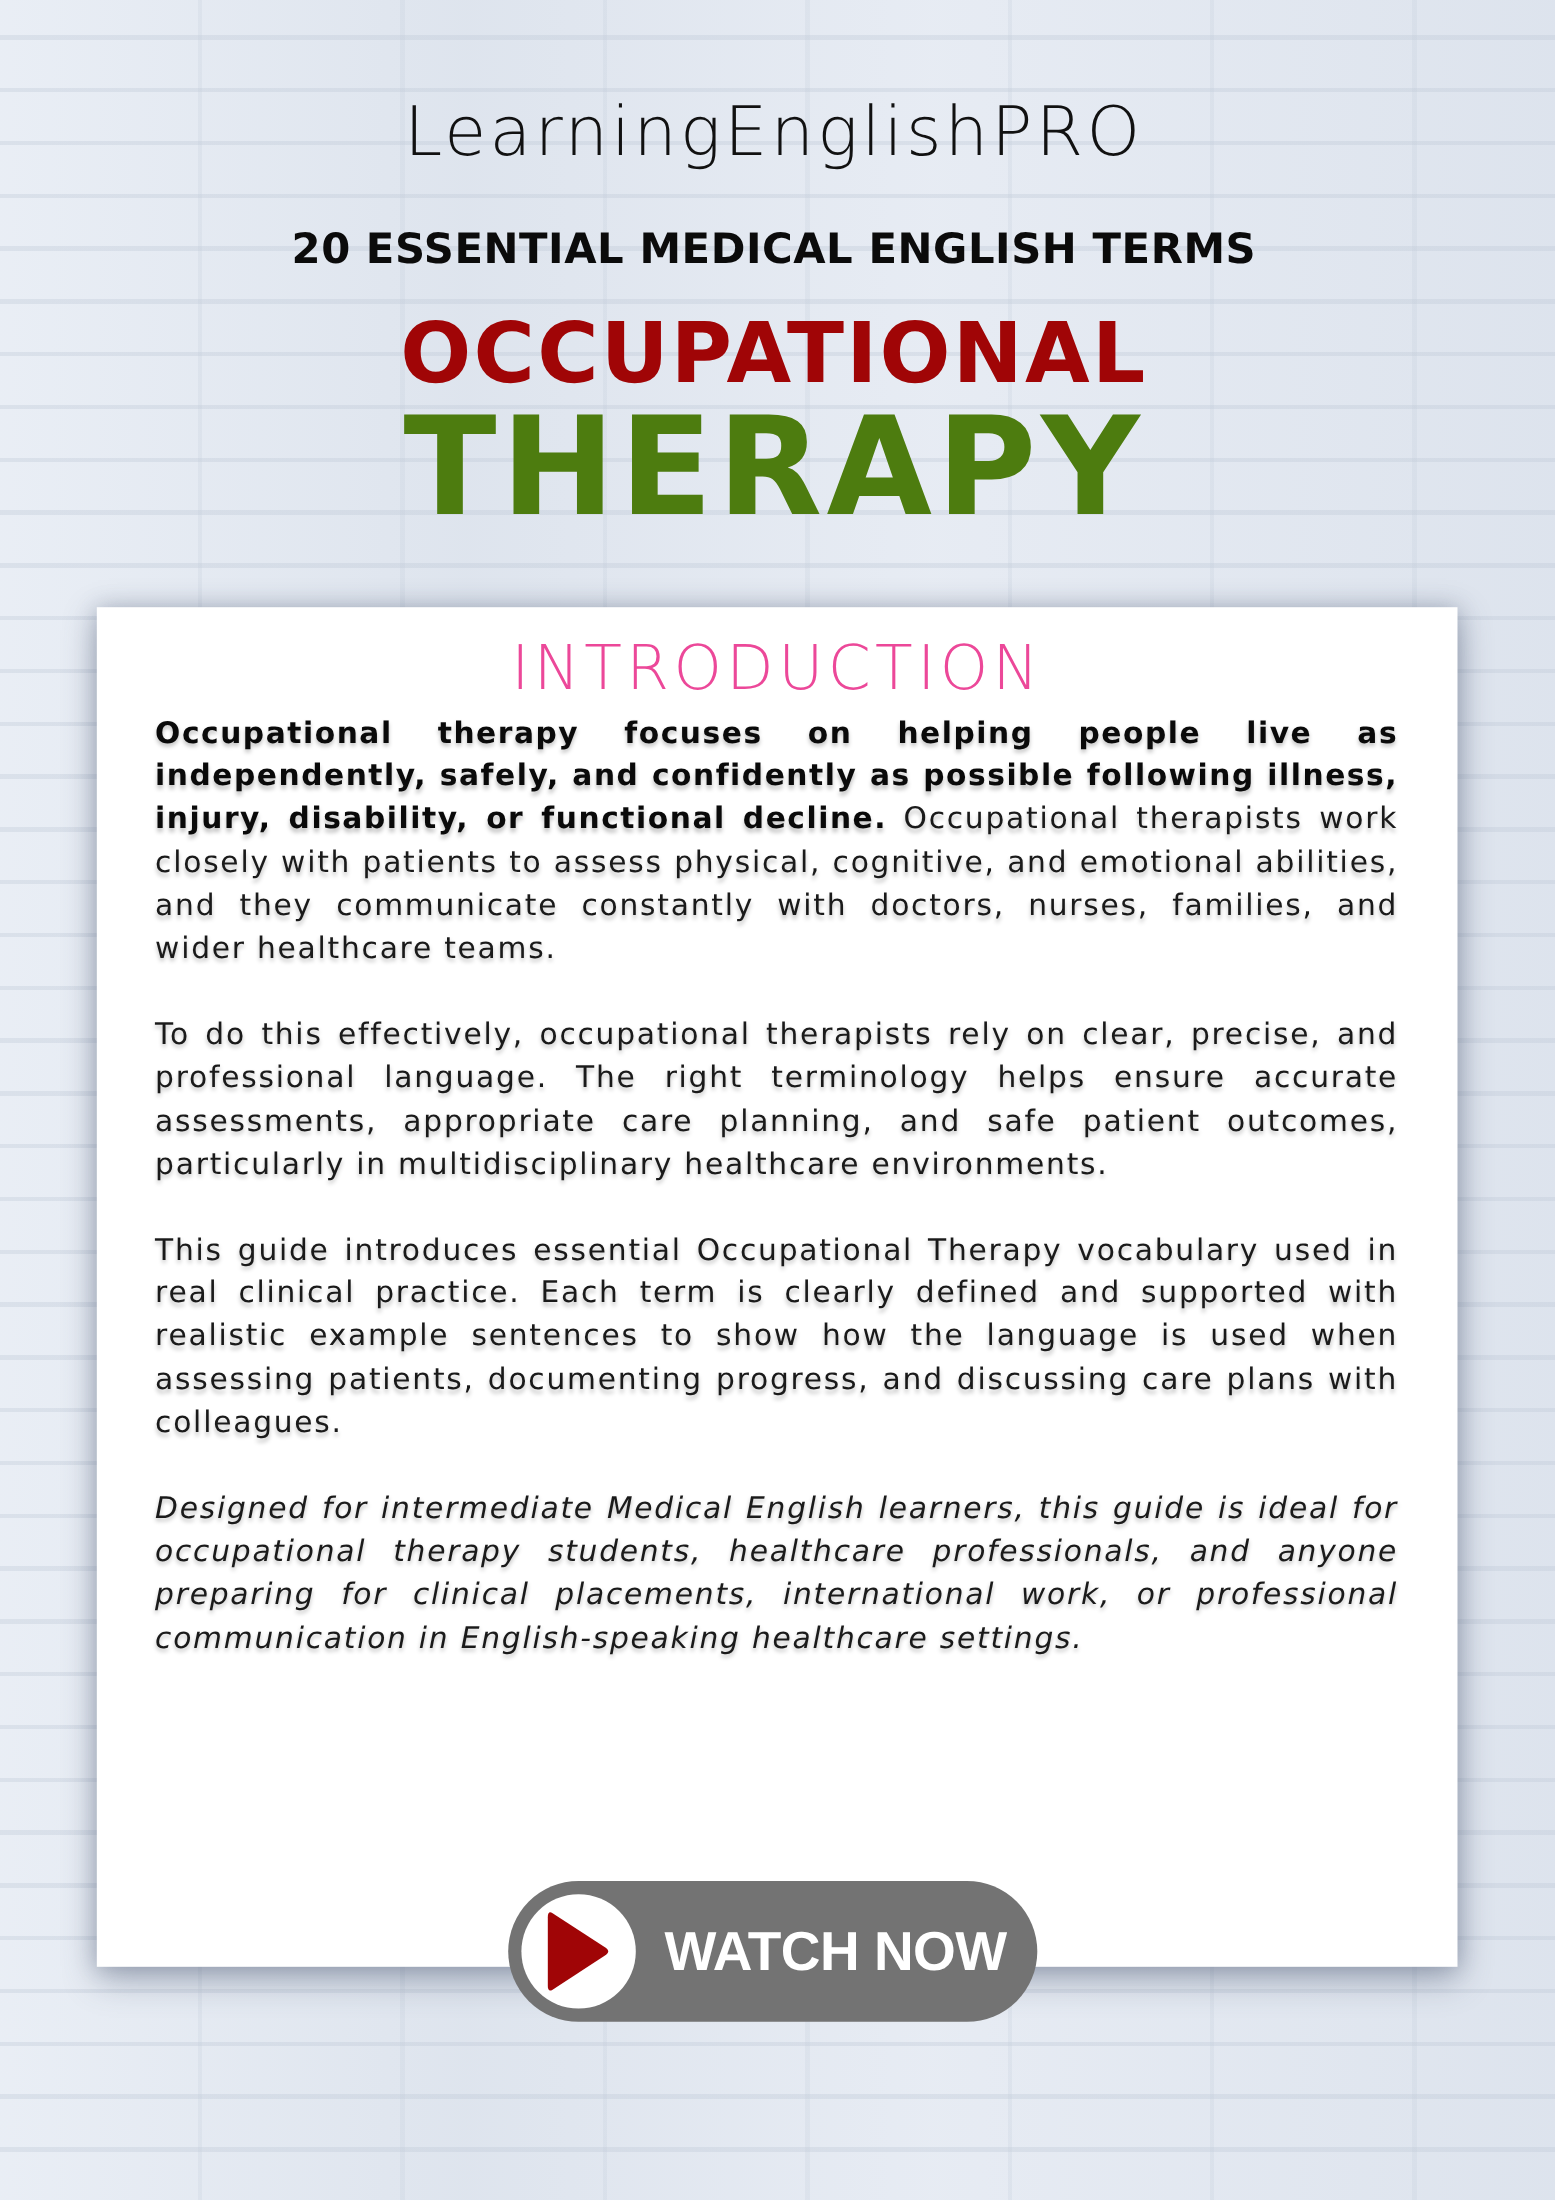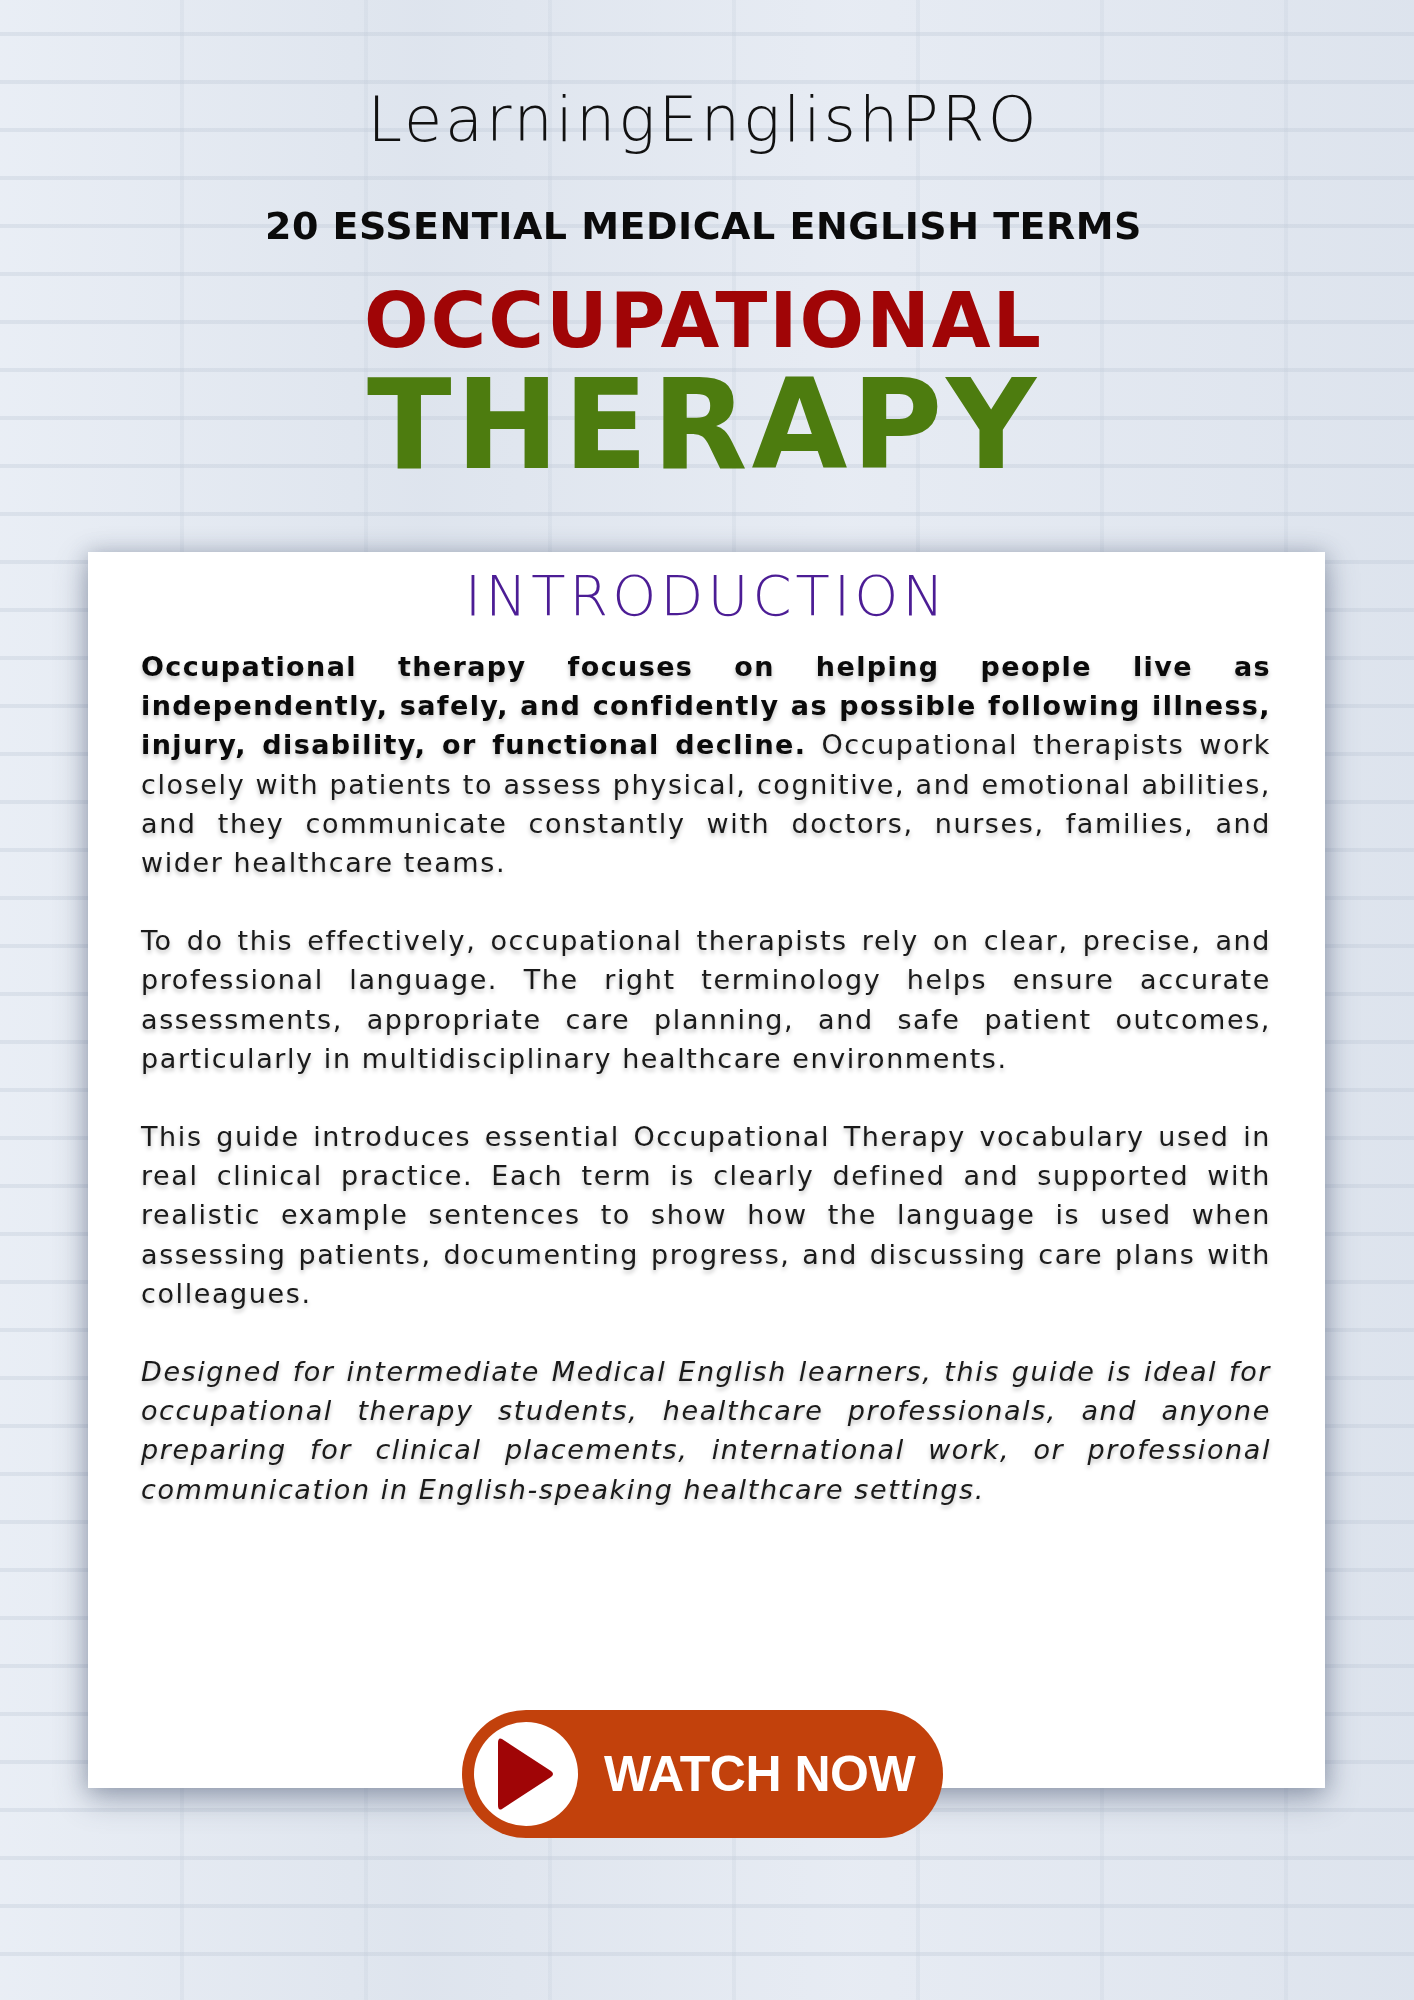--- a/index.html
+++ b/index.html
@@ -59,27 +59,27 @@
     }
     .card {
       position: absolute;
       left: 88px; top: 552px;
       width: 1237px; height: 1236px;
       background: #ffffff;
       box-shadow: 0 10px 30px rgba(70,85,110,0.45), 0 0 18px rgba(70,85,110,0.25);
     }
     .intro-heading {
       position: absolute;
-      left: 0; right: 0; top: 10px;
+      left: 0; right: 0; top: 22px;
       text-align: center;
       font-family: "DejaVu Sans", sans-serif;
       font-weight: 300;
       font-size: 56px;
       letter-spacing: 4px;
-      color: #4c1d95;
+      color: #ec4899;
       line-height: 68px;
     }
     .intro-body {
       position: absolute;
       left: 53px; width: 1130px; top: 95px;
       font-family: "DejaVu Sans", sans-serif;
       font-size: 27px;
       line-height: 39.2px;
       letter-spacing: 1.6px;
       color: #1a1a1a;
@@ -87,21 +87,21 @@
       text-shadow: 0 3px 4px rgba(0,0,0,0.25);
     }
     .intro-body p { margin: 0 0 39px 0; }
     .intro-body strong { font-weight: 700; color: #0a0a0a; letter-spacing: 1.4px; }
     .intro-body .italic { font-style: italic; }
     .watch-button {
       position: absolute;
       left: 462px; top: 1710px;
       width: 481px; height: 128px;
       border-radius: 64px;
-      background: #c2410c;
+      background: #737373;
       display: flex; align-items: center;
       box-sizing: border-box;
       padding-left: 12px;
       cursor: pointer;
       text-decoration: none;
     }
     .play-circle {
       width: 104px; height: 104px;
       border-radius: 50%;
       background: #ffffff;

